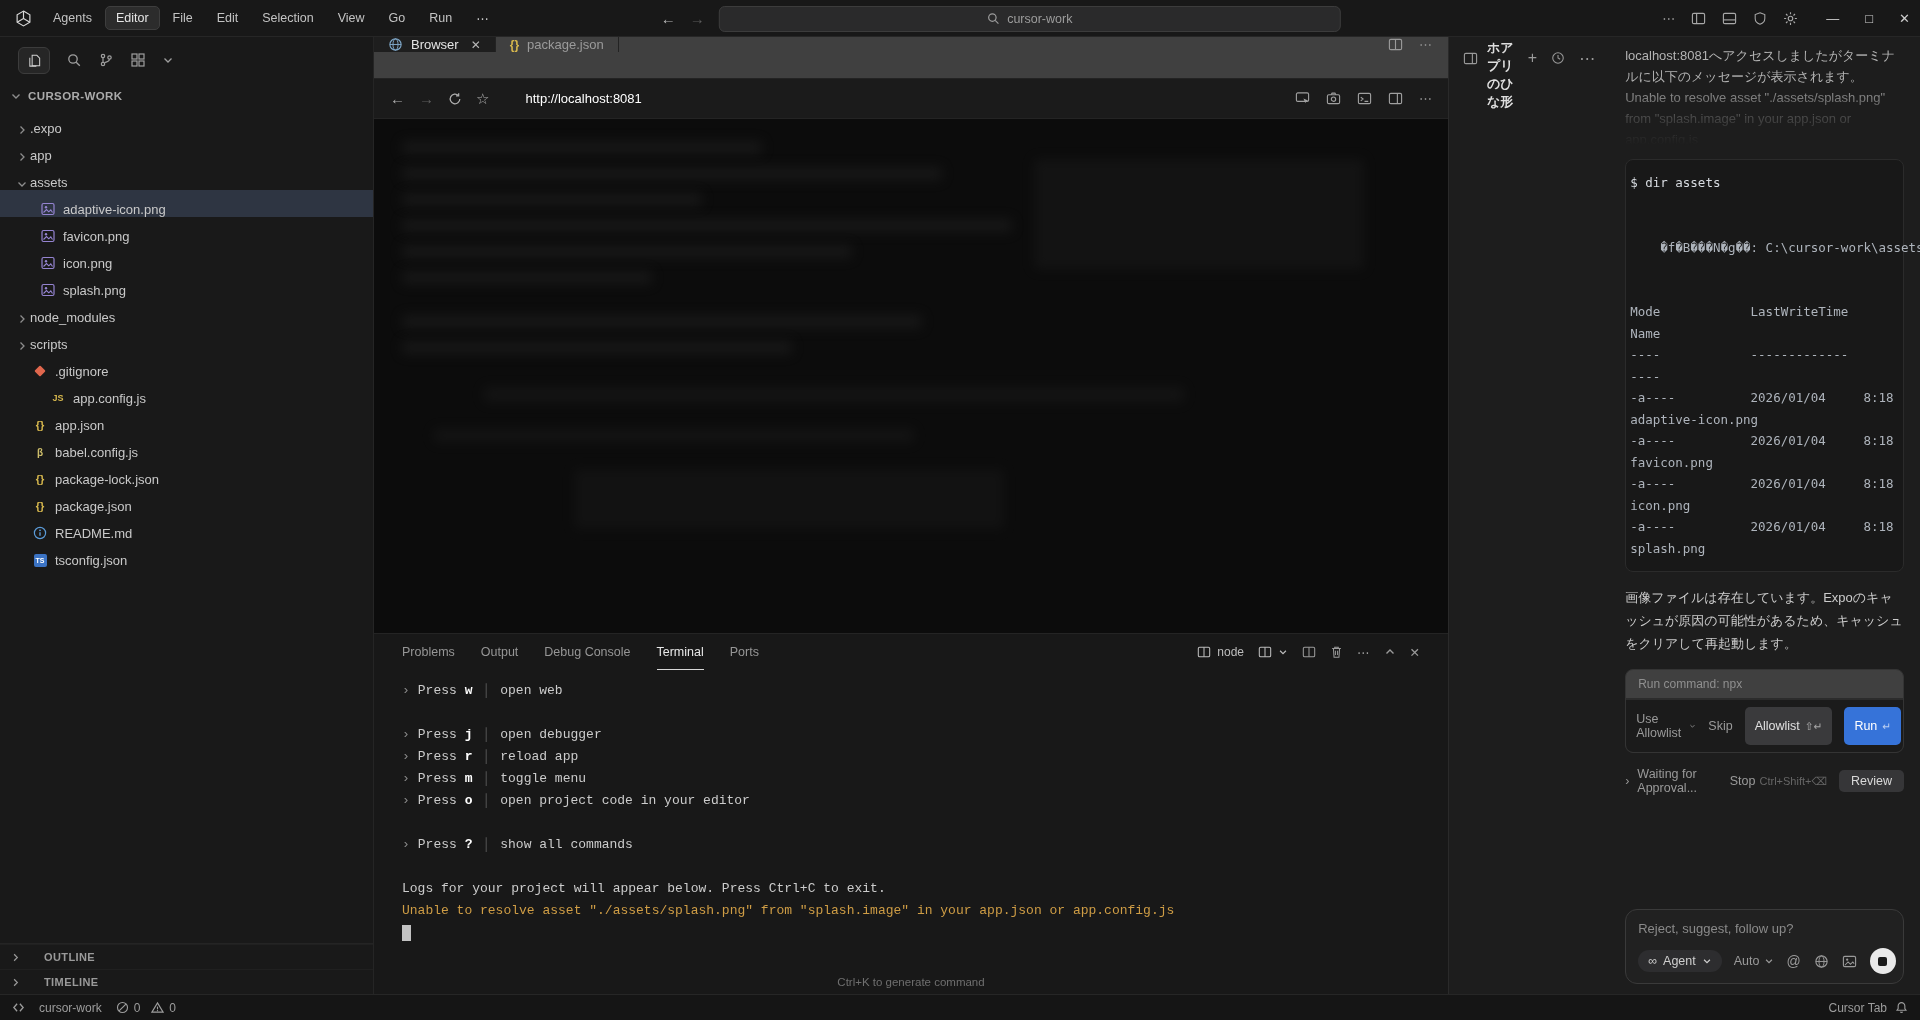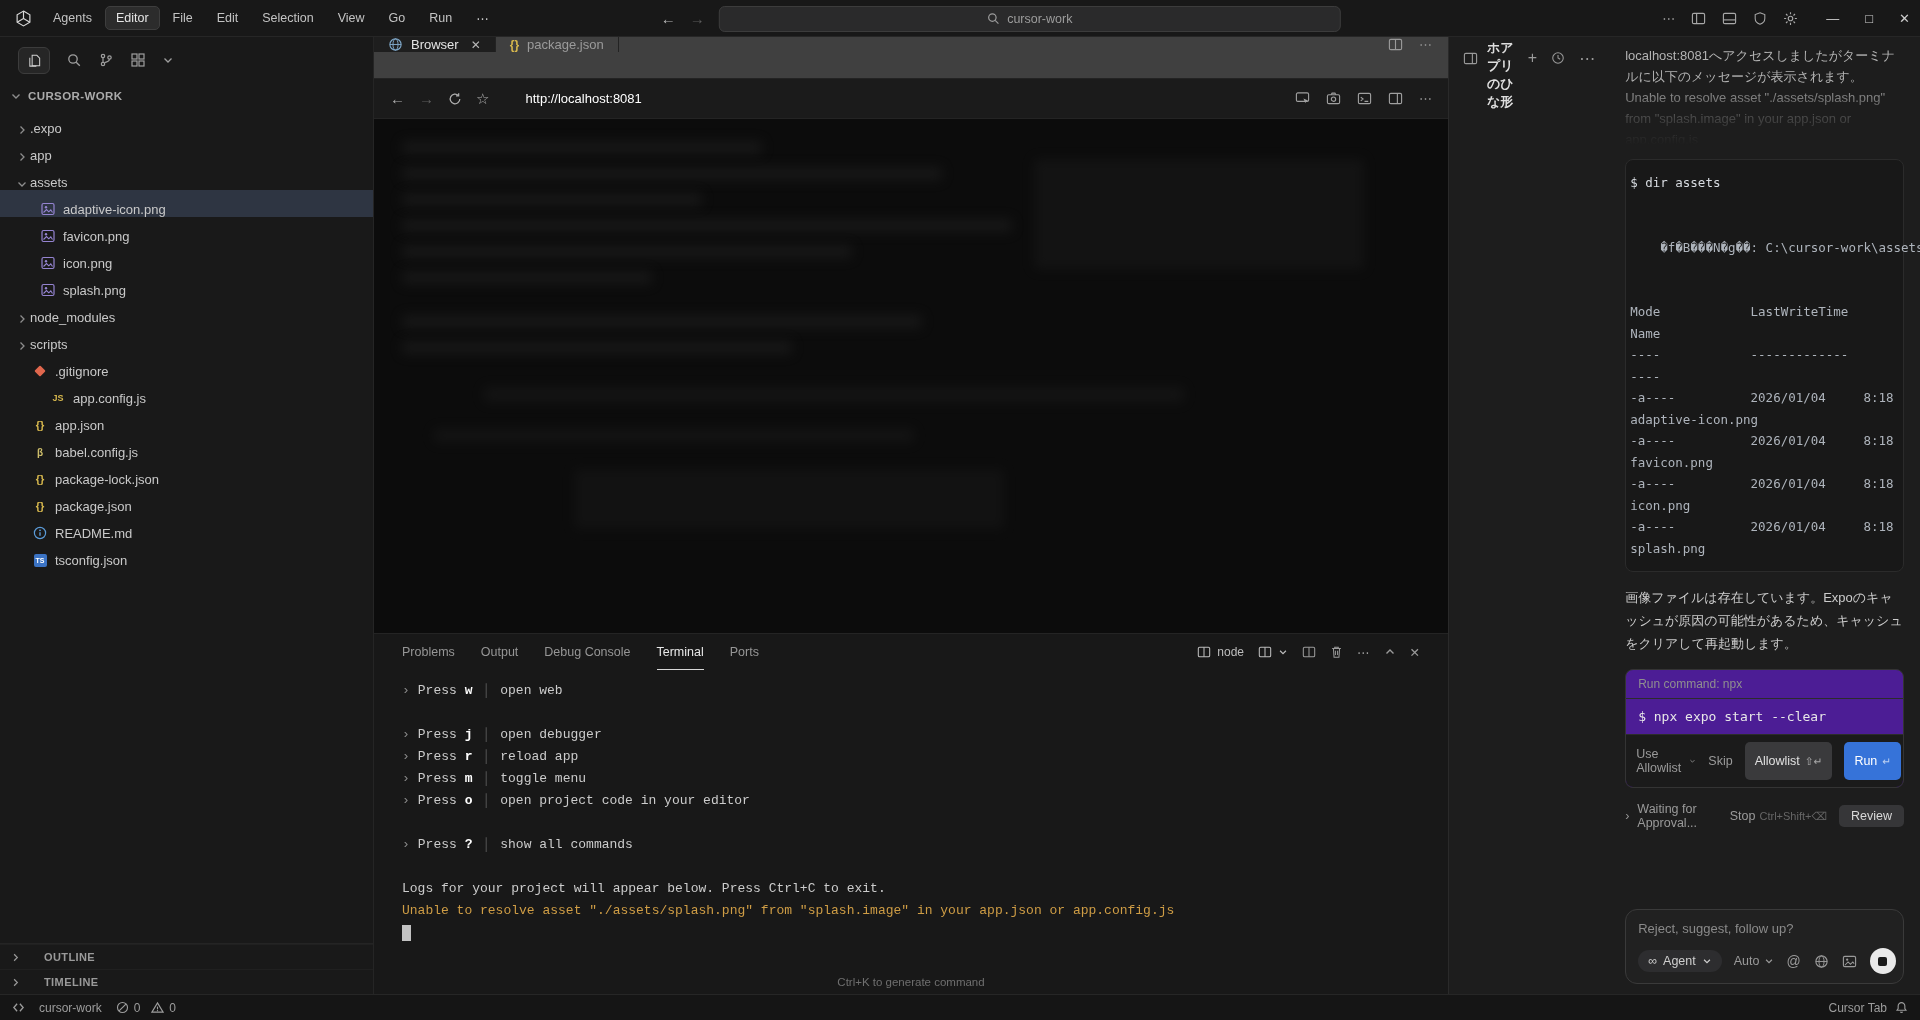--- a/index.html
+++ b/index.html
@@ -107,21 +107,21 @@
             mask-image:linear-gradient(to bottom,#000 0,#000 46px,rgba(0,0,0,.35) 74px,transparent 100px); }
   .user-msg .en { color:#8f8f8f; }
 
   .code-block { background:#181818; border:1px solid #2b2b2b; border-radius:8px; padding:12px 4px;
     font-family:"DejaVu Sans Mono", monospace; font-size:12.5px; line-height:21.5px; color:#aeb4bc; }
   .code-block .cmd { color:#d8dce1; white-space:pre; }
   .code-block .out { white-space:pre; }
 
   .reply-text { color:#cbcbcb; line-height:23px; }
 
-  .cmd-card { border:1px solid #343434; border-radius:8px; background:#4c1d95; overflow:hidden; }
+  .cmd-card { border:1px solid #343434; border-radius:8px; background:#404040; overflow:hidden; }
   .cmd-card-head { padding:7px 12px; font-size:12px; color:#8f8f8f; border-bottom:1px solid #2c2c2c; }
   .cmd-card-cmd { padding:10px 12px; font-family:"DejaVu Sans Mono", monospace; font-size:13px; color:#e8e8e8; white-space:pre; }
   .cmd-card-foot { display:flex; align-items:center; gap:12px; padding:7px 10px; background:#1b1b1b; border-top:1px solid #2c2c2c; }
   .use-allow { display:flex; align-items:center; gap:5px; color:#9a9a9a; font-size:12.5px; }
   .skip { margin-left:auto; color:#9a9a9a; font-size:12.5px; }
   .btn { padding:12px 10px; border-radius:5px; font-size:12.5px; display:flex; align-items:center; gap:5px; }
   .btn .keys { font-size:10.5px; opacity:.65; }
   .btn-gray { background:#3a3a3c; color:#e0e0e0; }
   .btn-blue { background:#3673d9; color:#ffffff; }
 
@@ -603,21 +603,20 @@
 -a----          2026/01/04     8:18          7158
 icon.png
 -a----          2026/01/04     8:18         22211
 splash.png</div>
         </div>
 
         <div class="reply-text">画像ファイルは存在しています。Expoのキャッシュが原因の可能性があるため、キャッシュをクリアして再起動します。</div>
 
         <div class="cmd-card">
           <div class="cmd-card-head">Run command: npx</div>
-          <div class="cmd-card-cmd">$ npx expo start --clear</div>
           <div class="cmd-card-foot">
             <span class="use-allow">
               <span>Use Allowlist</span>
               <svg width="10" height="10" viewBox="0 0 12 12">
                   <path d="M2.5 4.5L6 8l3.5-3.5" fill="none" stroke="currentColor" stroke-width="1.4"></path>
                 </svg>
             </span>
             <span class="skip">Skip</span>
             <span class="btn btn-gray">
               <span>Allowlist</span>

